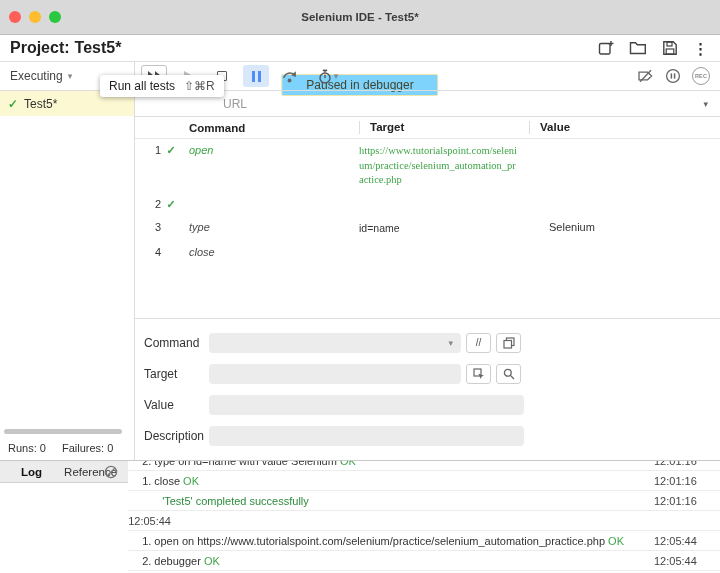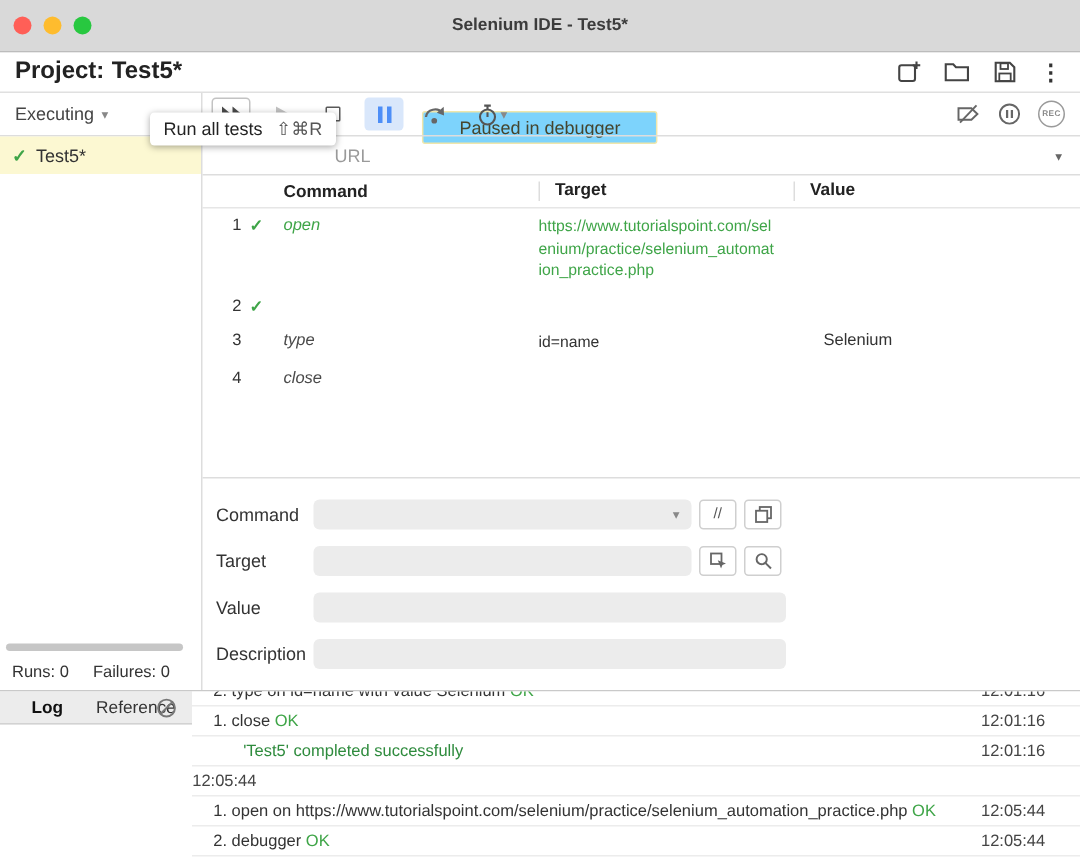--- a/index.html
+++ b/index.html
@@ -68,21 +68,21 @@
   .gh-target { width:170px; padding-left:10px; border-left:1px solid #ddd; height:13px; line-height:13px; }
   .gh-value { flex:1; padding-left:10px; border-left:1px solid #ddd; height:13px; line-height:13px; }
   .gbody { flex:1; overflow:hidden; }
   .trow { display:flex; align-items:flex-start; padding:5px 0; font-size:11px; cursor:default; }
   .rnum { width:26px; text-align:right; color:#333; flex:none; }
   .rcheck { width:20px; text-align:center; color:#3fa548; font-weight:bold; flex:none; }
   .rcmd { width:178px; padding-left:8px; flex:none; font-style:italic; color:#4a4a4a; }
   .rcmd.executed { color:#3fa548; }
   .rtarget { width:170px; padding-right:12px; flex:none; color:#333; font-size:10.5px;
     word-break:break-all; line-height:1.4; }
-  .rtarget.link { color:#3fa548; }
+  .rtarget.link { color:#3fa548;font-family:Liberation Serif, serif; }
   .rvalue { flex:1; color:#333;margin-left:20px; }
   
   .form-area { flex:1; padding:13px 0 0 9px; }
   .frow { display:flex; align-items:center; margin-bottom:10px; height:21px; }
   .flabel { width:65px; color:#333; flex:none; }
   .finput { background:#ececec; border:none; outline:none; border-radius:4px; height:20px;
     font-family:"Liberation Sans",sans-serif; font-size:12px; padding:0 8px; color:#333; }
   .fselect { width:252px; background:#ececec; border-radius:4px; height:20px; position:relative; cursor:pointer; }
   .fselect .caret { position:absolute; right:8px; top:5px; }
   .w-mid { width:252px; }

